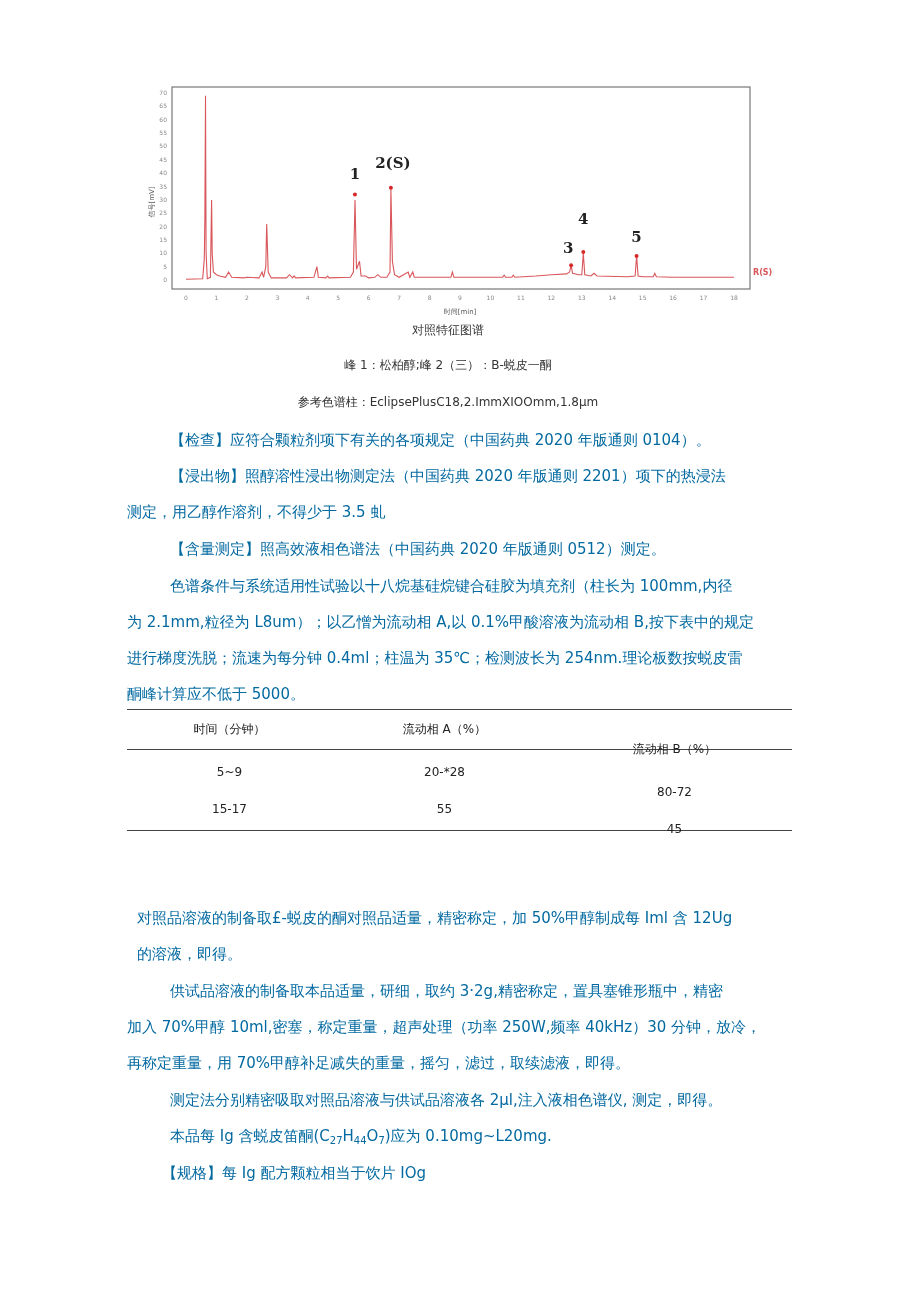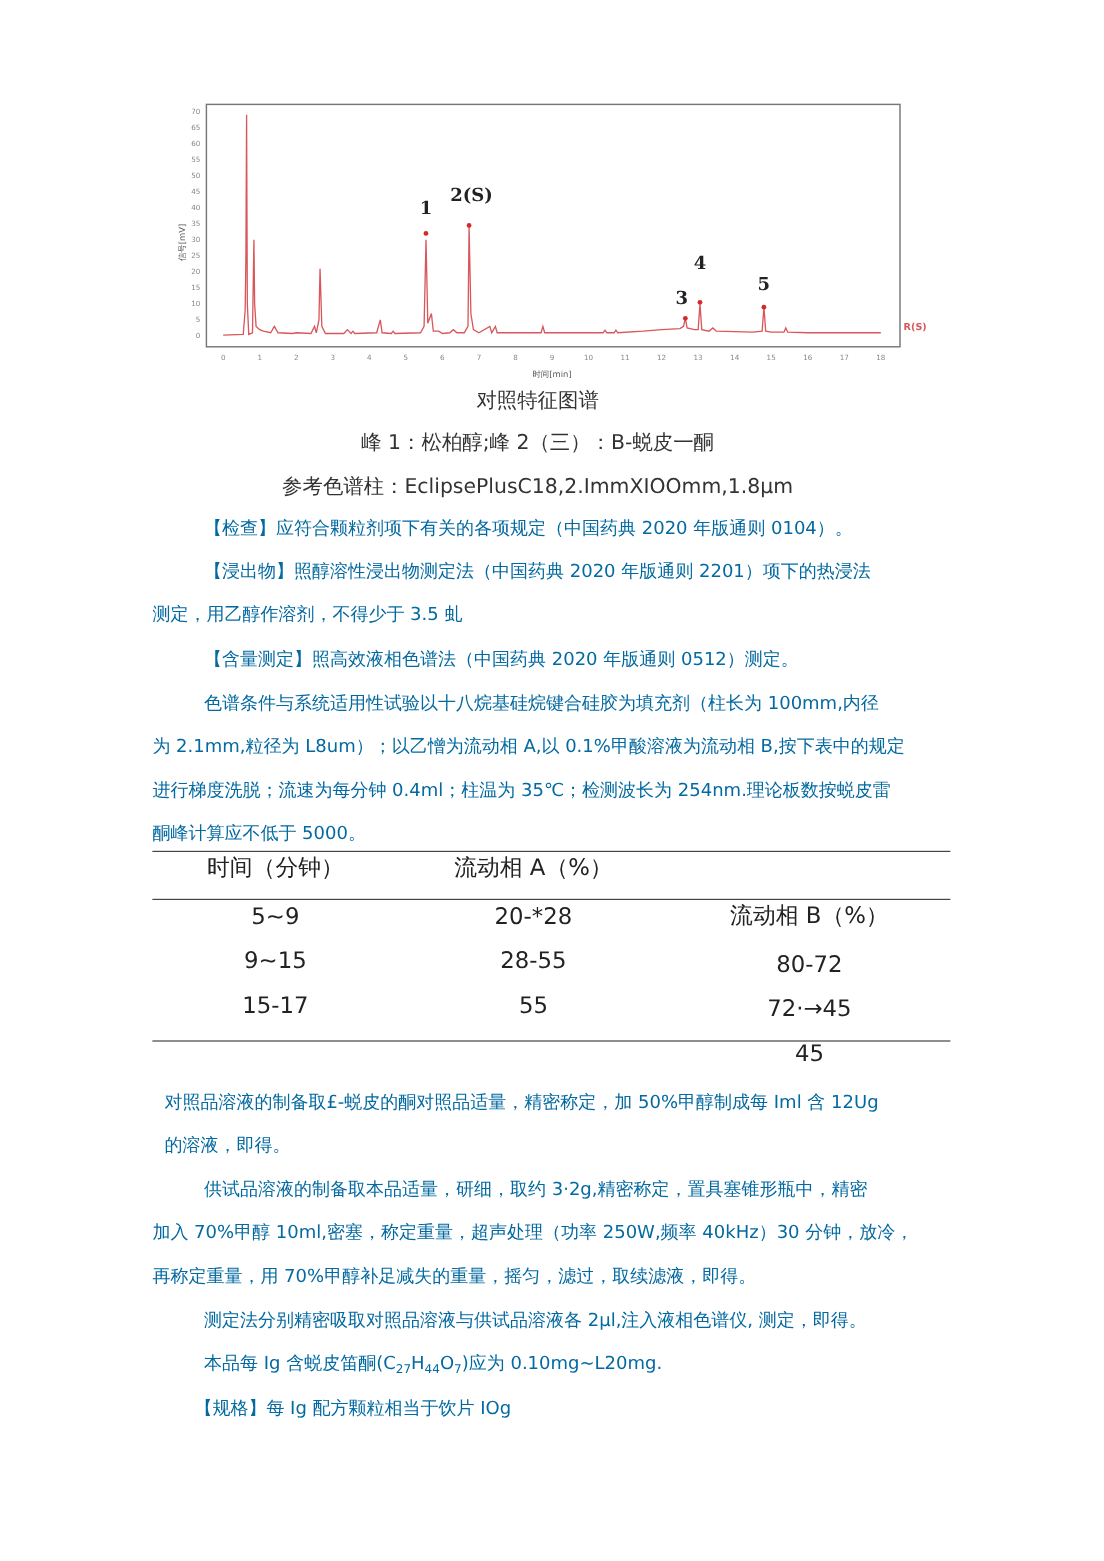--- a/index.html
+++ b/index.html
@@ -5,33 +5,33 @@
   html, body { margin: 0; padding: 0; background: #ffffff; }
   body {
     width: 920px; height: 1301px; position: relative; overflow: hidden;
     font-family: "DejaVu Sans", "Liberation Sans", sans-serif;
     color: #222;
   }
   .chart-wrap { position: absolute; left: 140px; top: 82px; width: 640px; height: 240px; }
   .chart-wrap svg { display: block; }
   .caption {
     position: absolute; left: 0; width: 896px; text-align: center;
-    font-size: 17px; color: #333;
+    font-size: 12px; color: #333;
   }
   .para {
     position: absolute; font-size: 15px; color: #0369a1; line-height: 36px;
     white-space: nowrap;
   }
   .indent { left: 170px; }
   .flush { left: 127px; }
   .table {
     position: absolute; left: 127px; top: 709px; width: 665px;
     border-top: 1px solid #444; border-bottom: 1px solid #444;
   }
-  .table .row { display: flex; height: 37px; align-items: flex-start; font-size: 19px; }
+  .table .row { display: flex; height: 37px; align-items: center; font-size: 12px; }
   .table .head { height: 39px; border-bottom: 1px solid #444; }
   .table .cell { text-align: center; }
   .c0 { width: 205px; }
   .c1 { width: 225px; }
   .c2 { width: 235px; margin-top: 40px; }
   .table .body-rows { padding-top: 3px; padding-bottom: 3px; }
   sub { font-size: 10px; vertical-align: -3px; line-height: 0; }
 </style>
 </head>
 <body>
@@ -115,25 +115,20 @@
     <div class="cell c1">流动相 A（%）</div>
     <div class="cell c2">流动相 B（%）</div>
   </div>
   <div class="body-rows">
     <div class="row">
       <div class="cell c0">5~9</div>
       <div class="cell c1">20-*28</div>
       <div class="cell c2">80-72</div>
     </div>
     <div class="row">
-      <div class="cell c0">9~15</div>
-      <div class="cell c1">28-55</div>
-      <div class="cell c2">72·→45</div>
-    </div>
-    <div class="row">
       <div class="cell c0">15-17</div>
       <div class="cell c1">55</div>
       <div class="cell c2">45</div>
     </div>
   </div>
 </div>
 
 <div class="para" style="left:137px; top:900px;">对照品溶液的制备取£-蜕皮的酮对照品适量，精密称定，加 50%甲醇制成每 Iml 含 12Ug</div>
 <div class="para" style="left:137px; top:936px;">的溶液，即得。</div>
 

